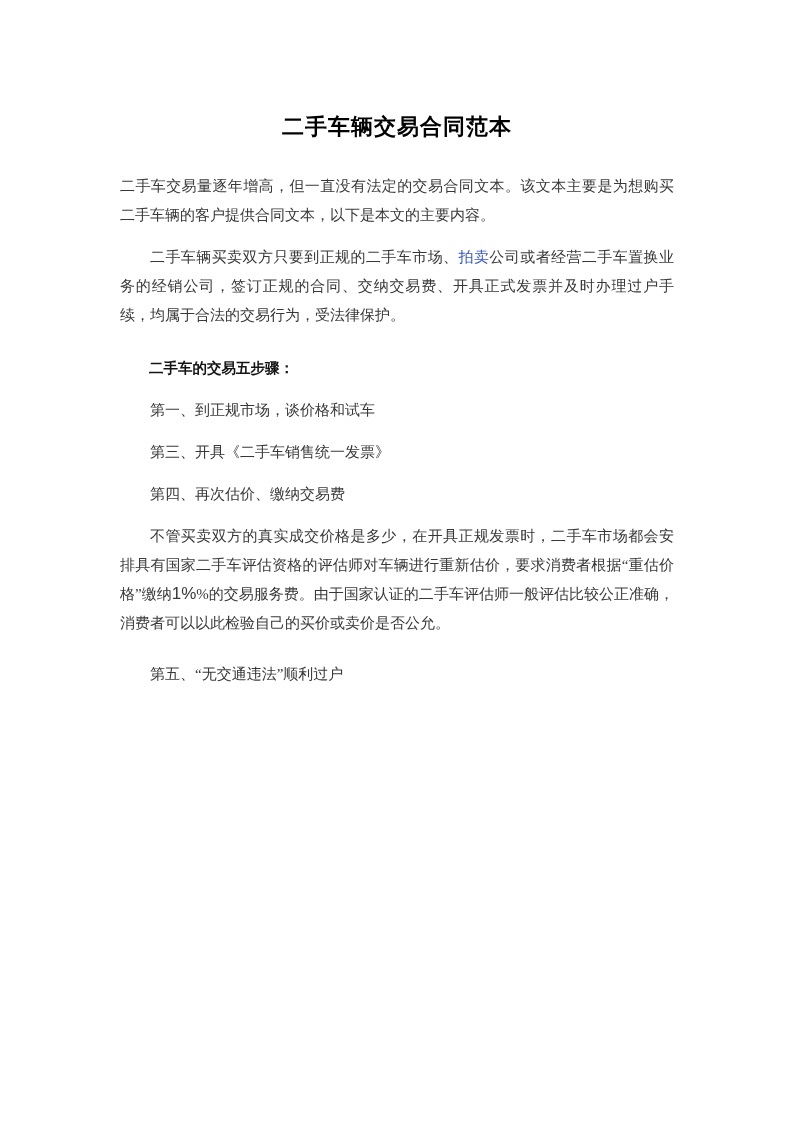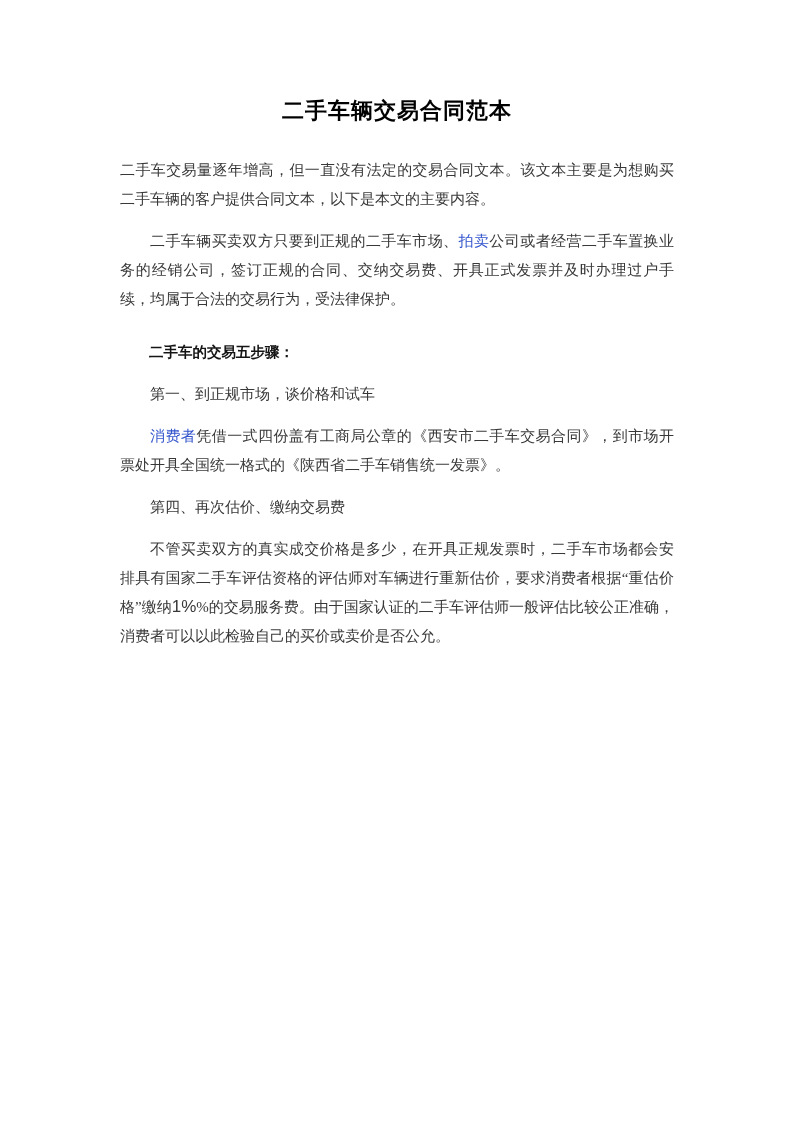--- a/index.html
+++ b/index.html
@@ -11,21 +11,21 @@
   .page {
     width: 794px;
     min-height: 1123px;
     margin: 0 auto;
     box-sizing: border-box;
     background: #ffffff;
     padding: 96px 120px 60px 120px;
     font-family: "Liberation Serif", "DejaVu Serif", serif;
   }
   .doc-title {
-    margin: 0 0 30px 0;
+    margin: 16px 0 30px 0;
     text-align: center;
     font-size: 22px;
     line-height: 30px;
     font-weight: 700;
     color: #000000;
     letter-spacing: 1px;
     font-family: "Liberation Sans", "DejaVu Sans", sans-serif;
   }
   .para {
     margin: 0 0 13px 0;
@@ -79,28 +79,31 @@
     <span>二手车的交易五步骤：</span>
   </p>
 
   <p class="para">
     <span>第一、到正规市场，谈价格和试车</span>
   </p>
 
 
 
 
+  <p class="para">
+    <span>第三、开具《二手车销售统一发票》</span>
+  </p>
 
-  <p class="para">
-    <a class="link">消费者</a><span>凭借一式四份盖有工商局公章的《西安市二手车交易合同》，到市场开票处开具全国统一格式的《陕西省二手车销售统一发票》。</span>
-  </p>
 
   <p class="para">
     <span>第四、再次估价、缴纳交易费</span>
   </p>
 
   <p class="para">
     <span>不管买卖双方的真实成交价格是多少，在开具正规发票时，二手车市场都会安排具有国家二手车评估资格的评估师对车辆进行重新估价，要求消费者根据“重估价格”缴纳</span><span class="western">1%</span><span>%的交易服务费。由于国家认证的二手车评估师一般评估比较公正准确，消费者可以以此检验自己的买价或卖价是否公允。</span>
   </p>
 
+  <p class="para gap-before">
+    <span>第五、“无交通违法”顺利过户</span>
+  </p>
 
 
 </div>
 
 </body></html>

